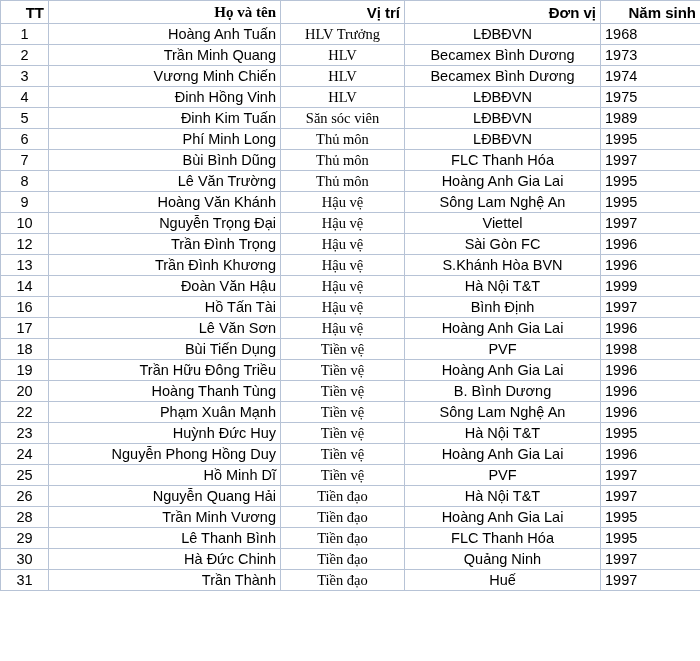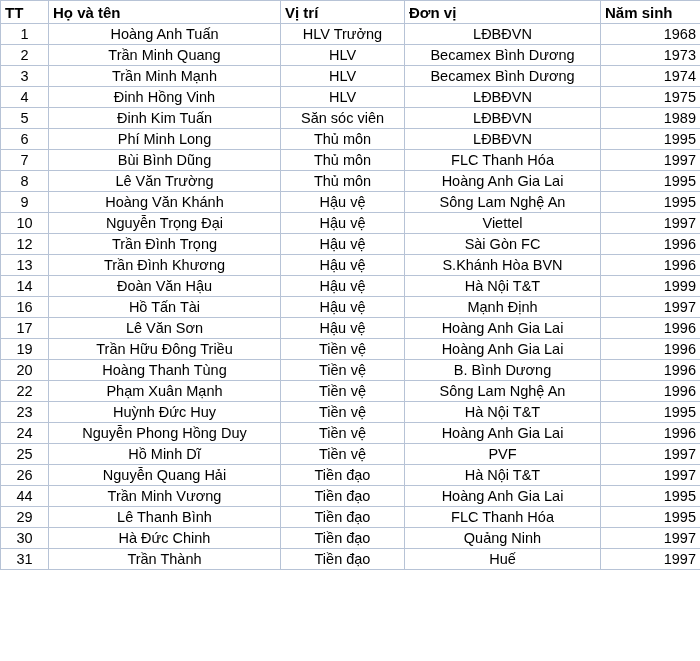--- a/index.html
+++ b/index.html
@@ -30,31 +30,31 @@
   table.roster td {
     border: 1px solid #b7c3d6;
     height: 20px;
     padding: 0 4px;
     line-height: 19px;
     white-space: nowrap;
     overflow: hidden;
   }
   table.roster thead th {
     font-weight: bold;
-    text-align: left;
+    text-align: right;
     font-size: 15px;
     height: 22px;
     line-height: 21px;
   }
-  th.h-name { text-align: center; }
+  th.h-name { text-align: center; font-family: Liberation Serif, serif; }
   td.t-tt   { text-align: center; }
-  td.t-name { text-align: center; padding-left: 8px; }
-  td.t-pos  { text-align: center; }
+  td.t-name { text-align: right; padding-left: 8px; }
+  td.t-pos  { text-align: center; font-family: Liberation Serif, serif; }
   td.t-club { text-align: center; }
-  td.t-year { text-align: right; }
+  td.t-year { text-align: left; }
 </style>
 </head>
 <body>
 
 <table class="roster">
   <colgroup>
     <col class="c-tt">
       <col class="c-name">
       <col class="c-pos">
       <col class="c-club">
@@ -79,21 +79,21 @@
       </tr>
       <tr>
         <td class="t-tt">2</td>
         <td class="t-name">Trần Minh Quang</td>
         <td class="t-pos">HLV</td>
         <td class="t-club">Becamex Bình Dương</td>
         <td class="t-year">1973</td>
       </tr>
       <tr>
         <td class="t-tt">3</td>
-        <td class="t-name">Trần Minh Mạnh</td>
+        <td class="t-name">Vương Minh Chiến</td>
         <td class="t-pos">HLV</td>
         <td class="t-club">Becamex Bình Dương</td>
         <td class="t-year">1974</td>
       </tr>
       <tr>
         <td class="t-tt">4</td>
         <td class="t-name">Đinh Hồng Vinh</td>
         <td class="t-pos">HLV</td>
         <td class="t-club">LĐBĐVN</td>
         <td class="t-year">1975</td>
@@ -158,31 +158,38 @@
         <td class="t-tt">14</td>
         <td class="t-name">Đoàn Văn Hậu</td>
         <td class="t-pos">Hậu vệ</td>
         <td class="t-club">Hà Nội T&amp;T</td>
         <td class="t-year">1999</td>
       </tr>
       <tr>
         <td class="t-tt">16</td>
         <td class="t-name">Hồ Tấn Tài</td>
         <td class="t-pos">Hậu vệ</td>
-        <td class="t-club">Mạnh Định</td>
+        <td class="t-club">Bình Định</td>
         <td class="t-year">1997</td>
       </tr>
       <tr>
         <td class="t-tt">17</td>
         <td class="t-name">Lê Văn Sơn</td>
         <td class="t-pos">Hậu vệ</td>
         <td class="t-club">Hoàng Anh Gia Lai</td>
         <td class="t-year">1996</td>
       </tr>
       <tr>
+        <td class="t-tt">18</td>
+        <td class="t-name">Bùi Tiến Dụng</td>
+        <td class="t-pos">Tiền vệ</td>
+        <td class="t-club">PVF</td>
+        <td class="t-year">1998</td>
+      </tr>
+      <tr>
         <td class="t-tt">19</td>
         <td class="t-name">Trần Hữu Đông Triều</td>
         <td class="t-pos">Tiền vệ</td>
         <td class="t-club">Hoàng Anh Gia Lai</td>
         <td class="t-year">1996</td>
       </tr>
       <tr>
         <td class="t-tt">20</td>
         <td class="t-name">Hoàng Thanh Tùng</td>
         <td class="t-pos">Tiền vệ</td>
@@ -218,21 +225,21 @@
         <td class="t-year">1997</td>
       </tr>
       <tr>
         <td class="t-tt">26</td>
         <td class="t-name">Nguyễn Quang Hải</td>
         <td class="t-pos">Tiền đạo</td>
         <td class="t-club">Hà Nội T&amp;T</td>
         <td class="t-year">1997</td>
       </tr>
       <tr>
-        <td class="t-tt">44</td>
+        <td class="t-tt">28</td>
         <td class="t-name">Trần Minh Vương</td>
         <td class="t-pos">Tiền đạo</td>
         <td class="t-club">Hoàng Anh Gia Lai</td>
         <td class="t-year">1995</td>
       </tr>
       <tr>
         <td class="t-tt">29</td>
         <td class="t-name">Lê Thanh Bình</td>
         <td class="t-pos">Tiền đạo</td>
         <td class="t-club">FLC Thanh Hóa</td>

